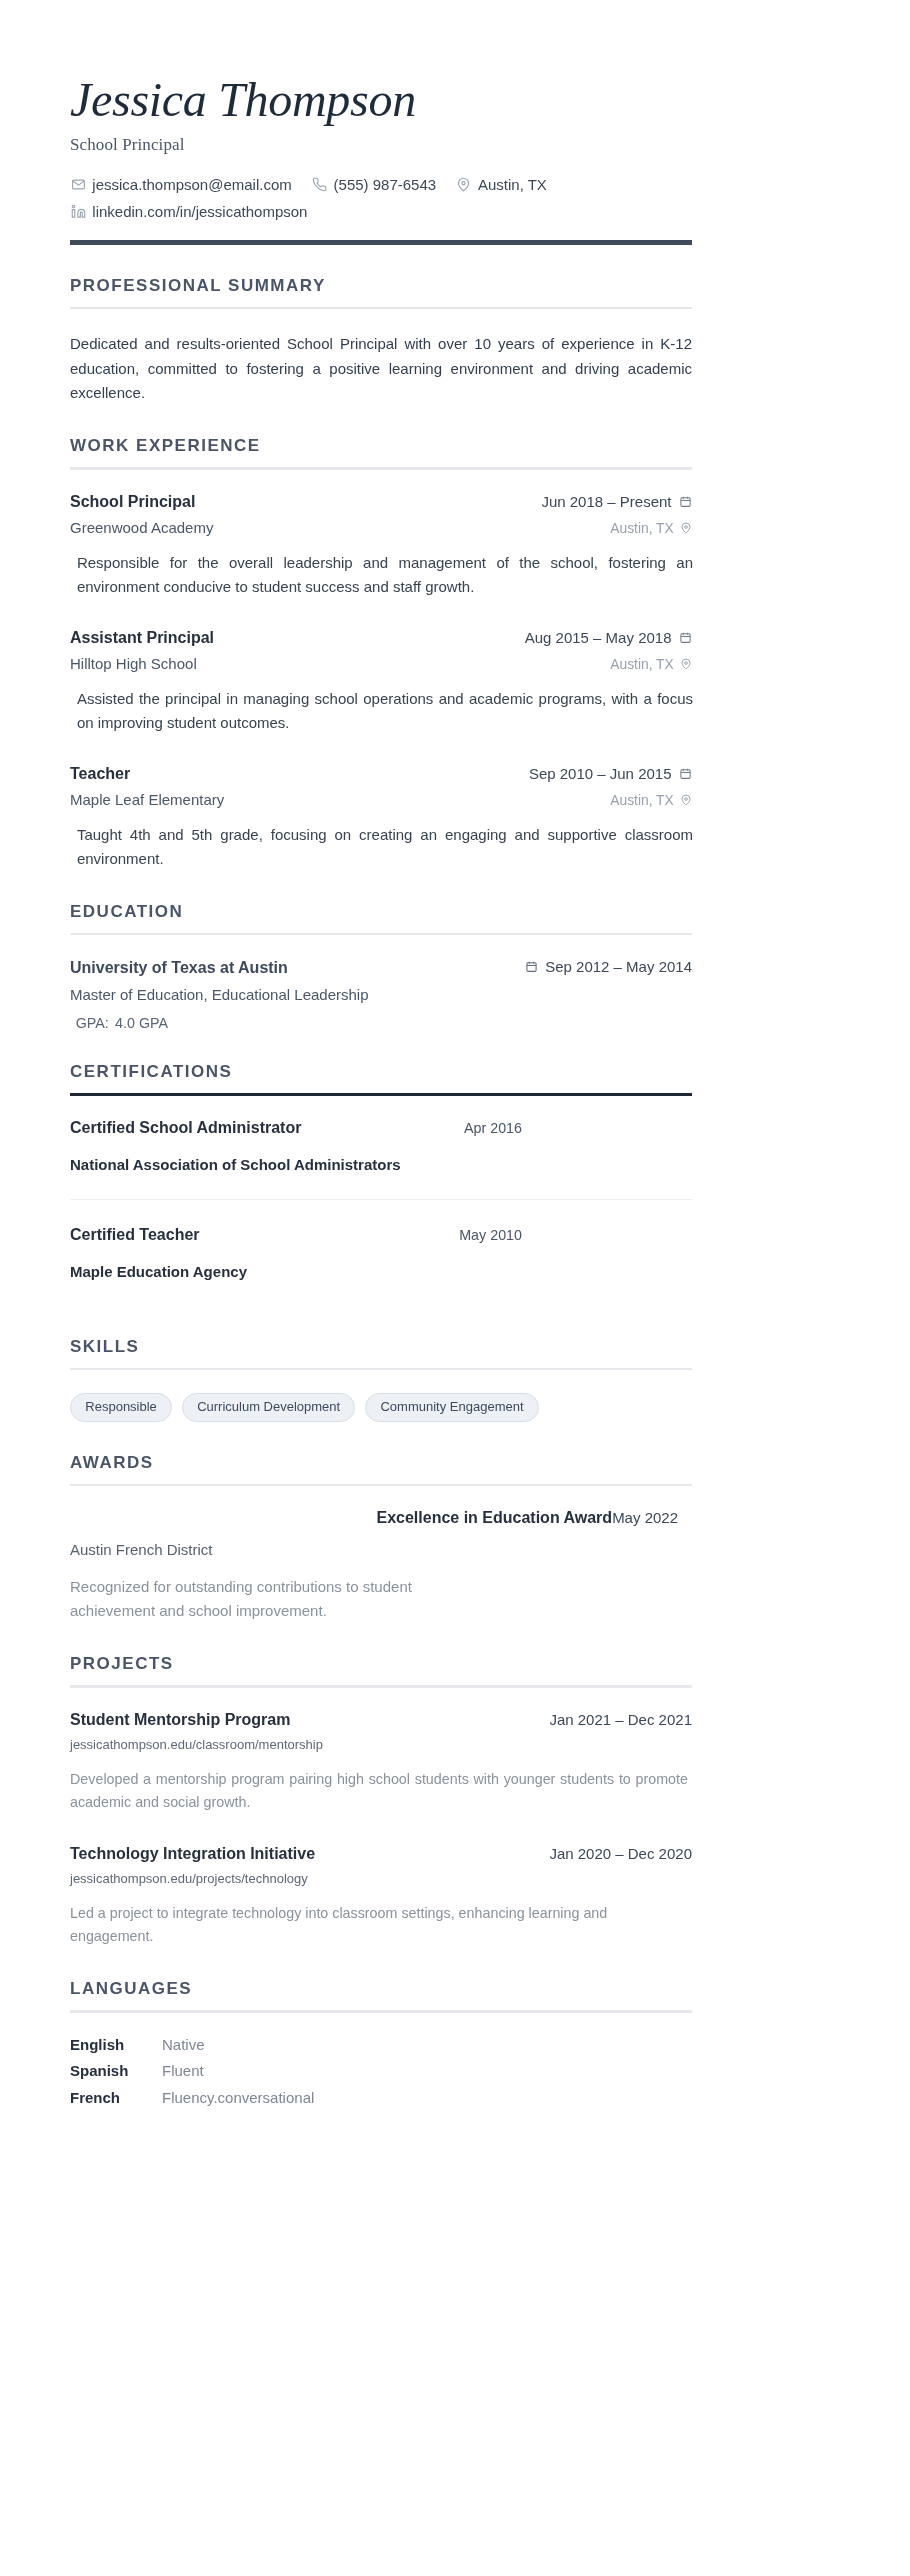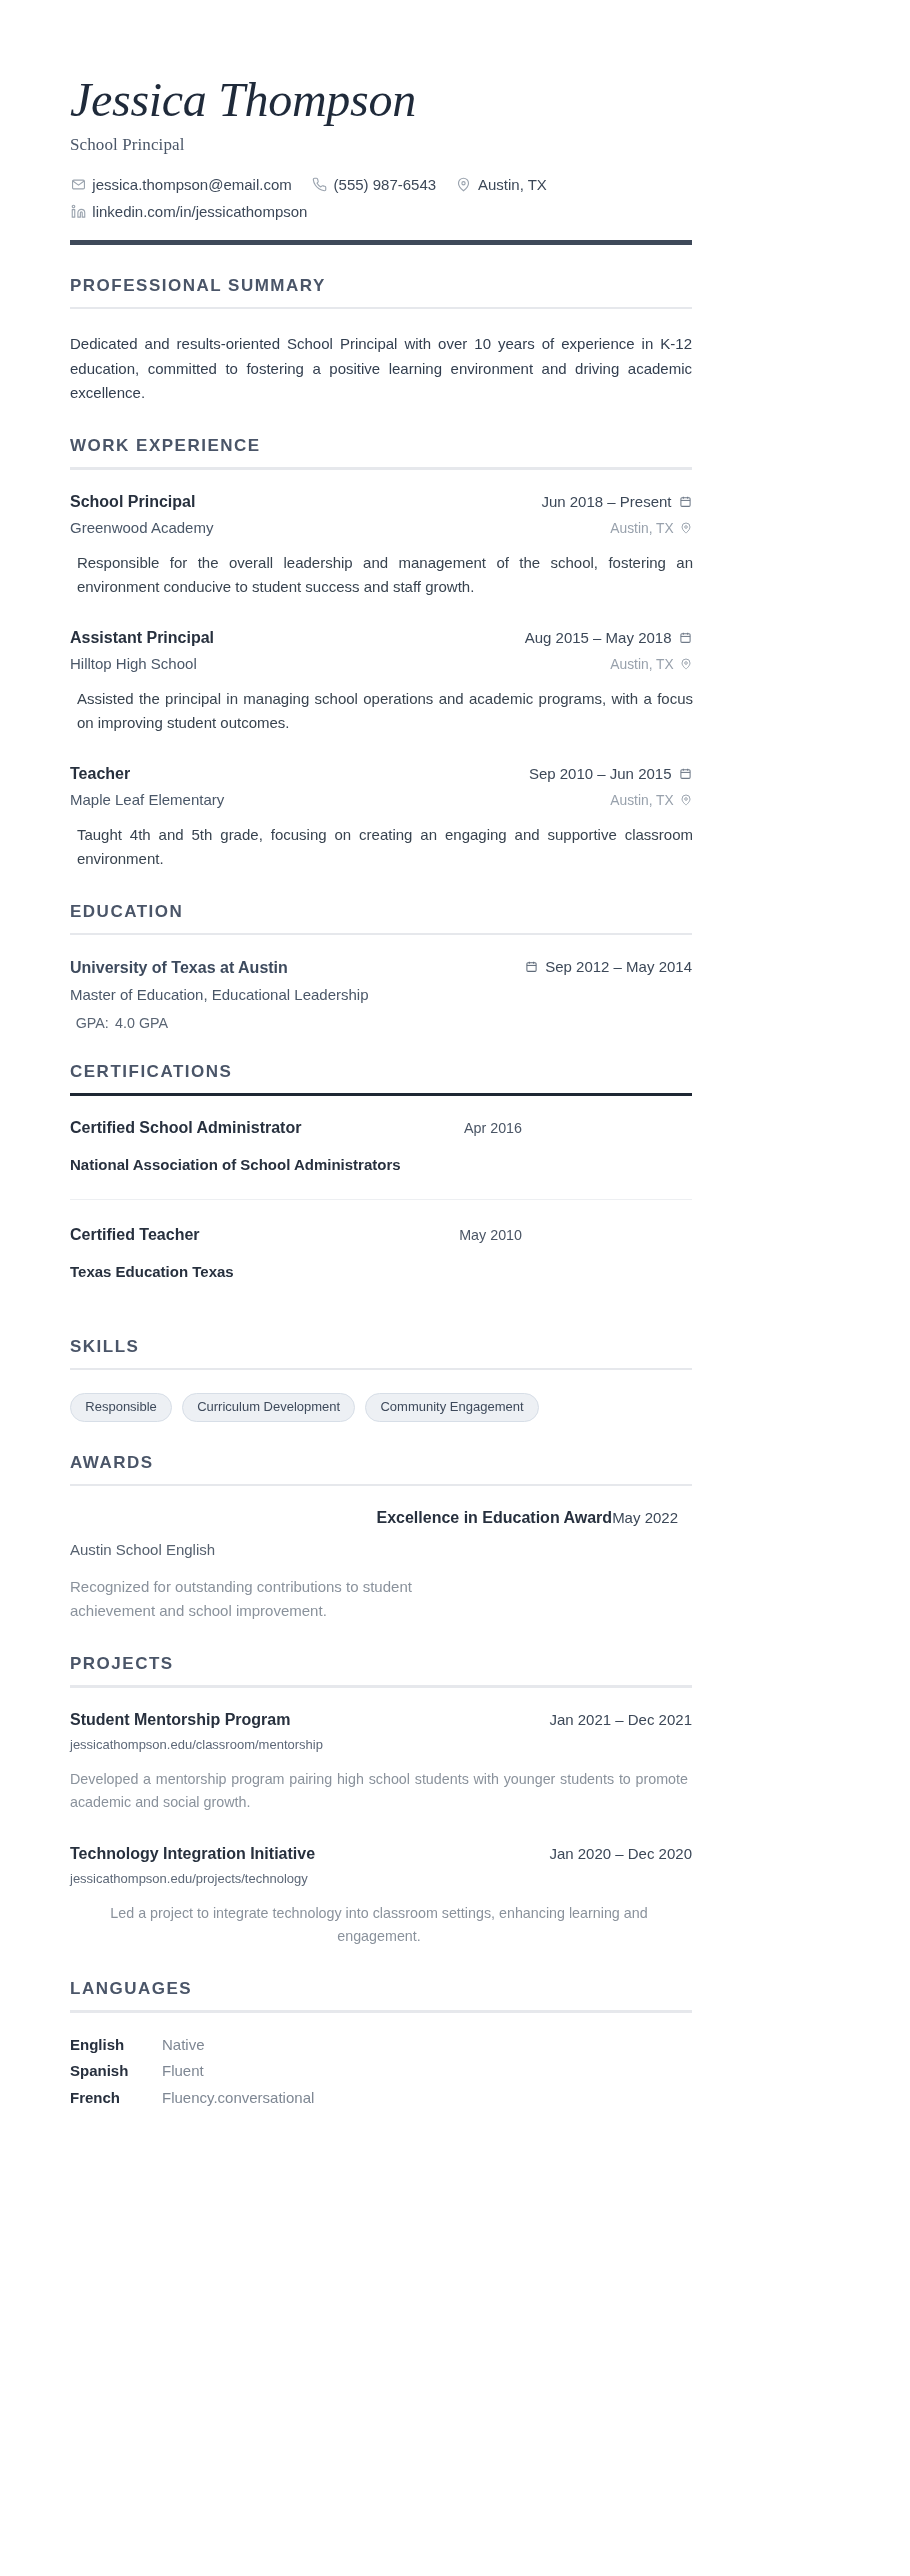--- a/index.html
+++ b/index.html
@@ -337,21 +337,21 @@
   .proj-desc {
     font-size: 14.3px;
     line-height: 1.62;
     color: #8A929C;
     margin-top: 16px;
     margin-right: 23px;
     text-align: justify;
     text-justify: inter-word;
     hyphens: auto;
   }
-  .proj-desc.nojust { text-align: center; }
+  .proj-desc.nojust { text-align: left; }
 
   
   .lang-row {
     display: flex;
     align-items: baseline;
     margin-bottom: 9.7px;
   }
   .lang-name {
     font-size: 15px;
     font-weight: 700;
@@ -569,21 +569,21 @@
           <div class="cert-issuer">National Association of School Administrators</div>
         </div>
 
         <div class="cert-sep"></div>
 
         <div class="cert-item">
           <div class="cert-head">
             <span class="cert-name">Certified Teacher</span>
             <span class="cert-date">May 2010</span>
           </div>
-          <div class="cert-issuer">Texas Education Texas</div>
+          <div class="cert-issuer">Maple Education Agency</div>
         </div>
 
       </div>
     </section>
 
     <section class="section">
       <div class="section-title">SKILLS</div>
       <div class="section-rule"></div>
       <div class="section-body">
         <div class="skills-wrap">
@@ -596,21 +596,21 @@
 
     <section class="section">
       <div class="section-title">AWARDS</div>
       <div class="section-rule"></div>
       <div class="section-body">
         <div>
           <div class="award-head">
             <span class="award-title">Excellence in Education Award</span>
             <span class="award-date">May 2022</span>
           </div>
-          <div class="award-issuer">Austin School English</div>
+          <div class="award-issuer">Austin French District</div>
           <p class="award-desc">Recognized for outstanding contributions to student achievement and school improvement.</p>
         </div>
       </div>
     </section>
 
     <section class="section">
       <div class="section-title">PROJECTS</div>
       <div class="section-rule"></div>
       <div class="section-body">
 

